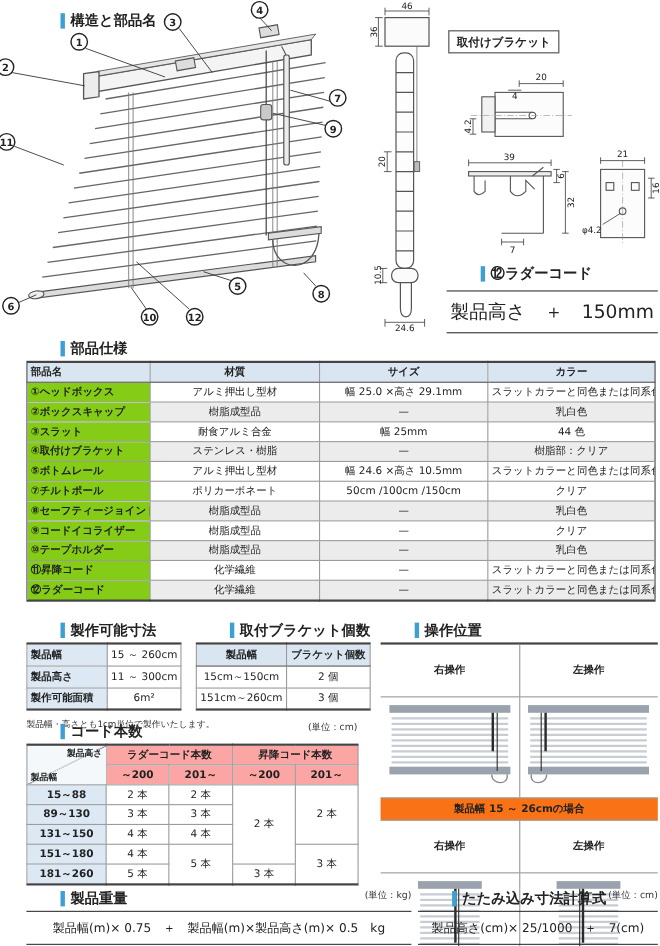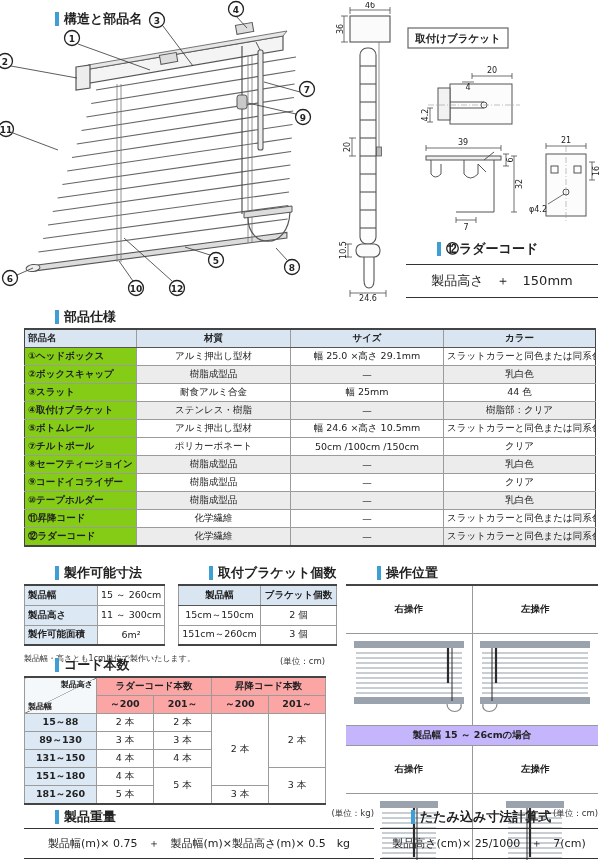--- a/index.html
+++ b/index.html
@@ -7,21 +7,21 @@
   body { font-family:"DejaVu Sans", sans-serif; color:#222; }
   .page { position:relative; width:600px; height:860px; background:#fff; overflow:hidden; }
 
   
   .sec-title { position:absolute; display:flex; align-items:center; gap:5px; font-weight:bold; font-size:13px; color:#222; white-space:nowrap;padding-left:31px; }
   .sec-title .bar { display:inline-block; width:4px; height:14px; background:#3e9fd4; }
   .unit { font-size:8.5px; font-weight:normal; color:#333; }
   .sec-head { position:absolute; display:flex; justify-content:space-between; align-items:flex-start; }
 
   
-  .formula-box { border-top:1.5px solid #333; border-bottom:1.5px solid #333; text-align:center; font-size:13px; padding:7px 0; color:#222; }
+  .formula-box { border-top:1.5px solid #333; border-bottom:1.5px solid #333; text-align:center; font-size:17px; padding:7px 0; color:#222; }
 
   
   table { border-collapse:collapse; table-layout:fixed; }
   td, th { font-size:9.5px; padding:2px 3px; border:1px solid #9b9b9b; overflow:hidden; white-space:nowrap; }
 
   
   .parts-table { position:absolute; left:24px; top:328px; width:571px; border-top:2px solid #444; border-bottom:2px solid #444; }
   .parts-table th { background:#d9e6f2; font-weight:bold; border-bottom:1.5px solid #555; }
   .parts-table th.c1 { text-align:left; }
   .parts-table td.c1 { background:#84cc16; text-align:left; font-weight:bold; }
@@ -52,21 +52,21 @@
   .cc-table th.diag .dt { position:absolute; top:1px; right:3px; font-size:8px; font-weight:bold; }
   .cc-table th.diag .db { position:absolute; bottom:1px; left:3px; font-size:8px; font-weight:bold; }
 
   
   .op-panel { position:absolute; left:346px; top:584px; width:252px; border-top:2px solid #444; border-bottom:2px solid #444; }
   .op-row { display:flex; }
   .op-cell { flex:1; text-align:center; }
   .op-cell.hd { font-size:9.5px; font-weight:bold; padding:17px 0; border-bottom:1px solid #999; }
   .op-cell.bd { padding:5px 0 4px 0; }
   .op-cell.left-div { border-right:1px solid #999; }
-  .op-band { text-align:center; font-size:9.5px; font-weight:bold; background:#c4b5fd; border-top:1px solid #999; border-bottom:1px solid #999; padding:3px 0; }
+  .op-band { text-align:center; font-size:9.5px; font-weight:bold; background:#f97316; border-top:1px solid #999; border-bottom:1px solid #999; padding:3px 0; }
 
   
   .weight-box { position:absolute; left:24px; top:828px; width:350px; }
   .fold-box { position:absolute; left:380px; top:828px; width:218px; }
   .weight-box .formula-box, .fold-box .formula-box { font-size:11px; }
 
   svg text { fill:#222; }
   .dimtxt { font-size:8px; }
   .callout-num { font-size:9px; font-weight:bold; }
 </style>

